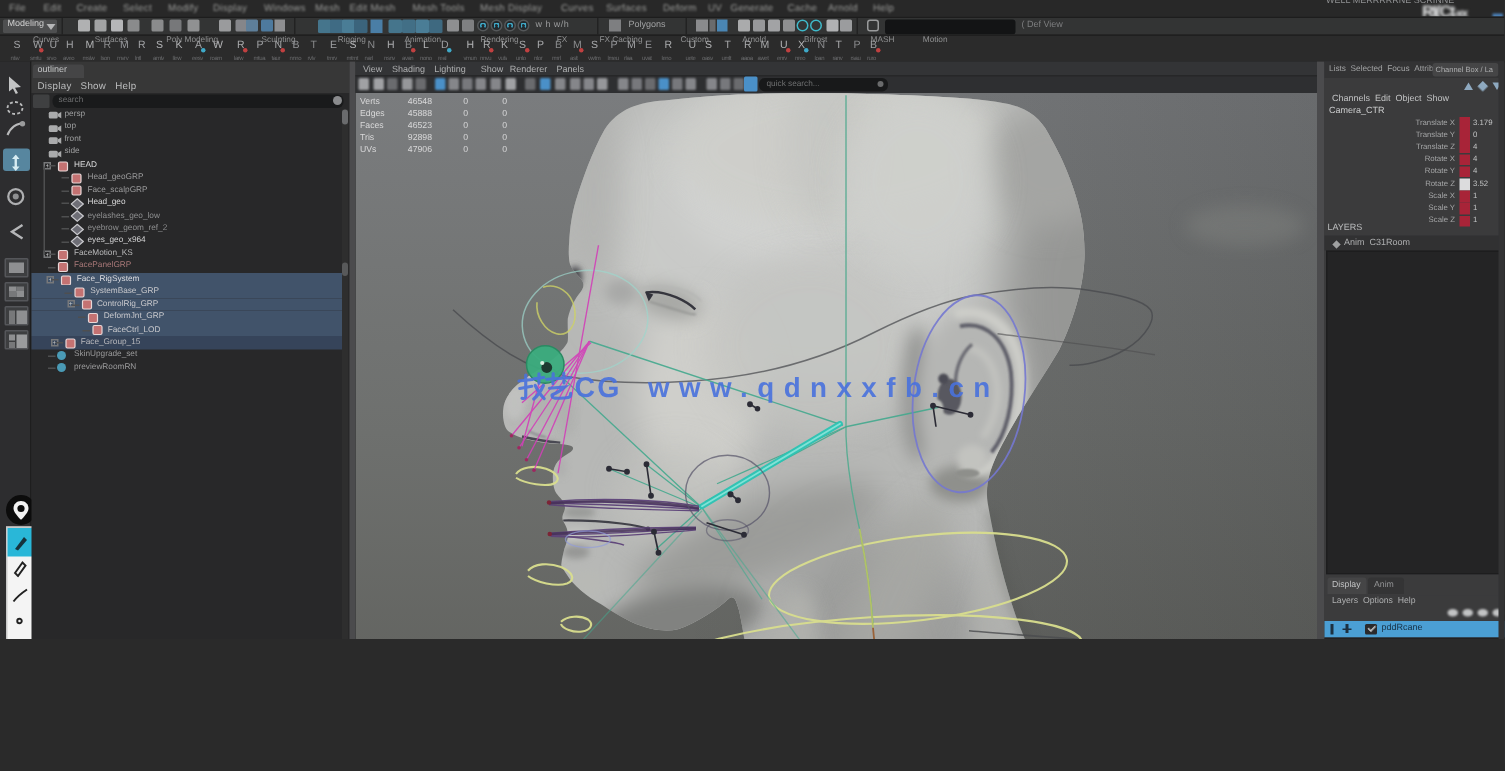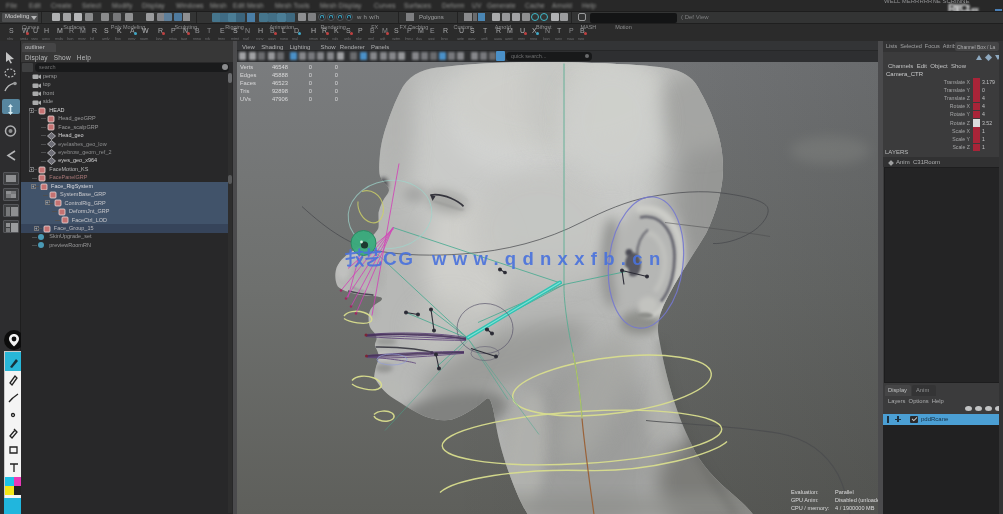--- a/index.html
+++ b/index.html
@@ -1,15 +1,15 @@
 <!DOCTYPE html>
 <html><head><meta charset="utf-8"><style>
 *{margin:0;padding:0;box-sizing:border-box}
 html,body{width:1003px;height:514px;overflow:hidden;background:#2a2a2a}
-#app{position:relative;width:1003px;height:514px;font-family:"Liberation Sans",sans-serif;overflow:hidden;background:#2f2f2f}
+#app{position:relative;width:1003px;height:426px;font-family:"Liberation Sans",sans-serif;overflow:hidden;background:#2f2f2f}
 .abs{position:absolute}
 .blur{filter:blur(0.45px)}
 .blur2{filter:blur(0.8px)}
 </style></head>
 <body>
 <div id="app">
     <div class="abs" style="left:0;top:0;width:1003px;height:11px;background:#282828"></div>
     <div class="abs blur2" style="left:0;top:0;width:900px;height:11px">
       <span style="position:absolute;left:6px;top:1.5px;font-size:6.5px;color:#9a9b99;letter-spacing:0.2px">File</span>
       <span style="position:absolute;left:29px;top:1.5px;font-size:6.5px;color:#9a9b99;letter-spacing:0.2px">Edit</span>

